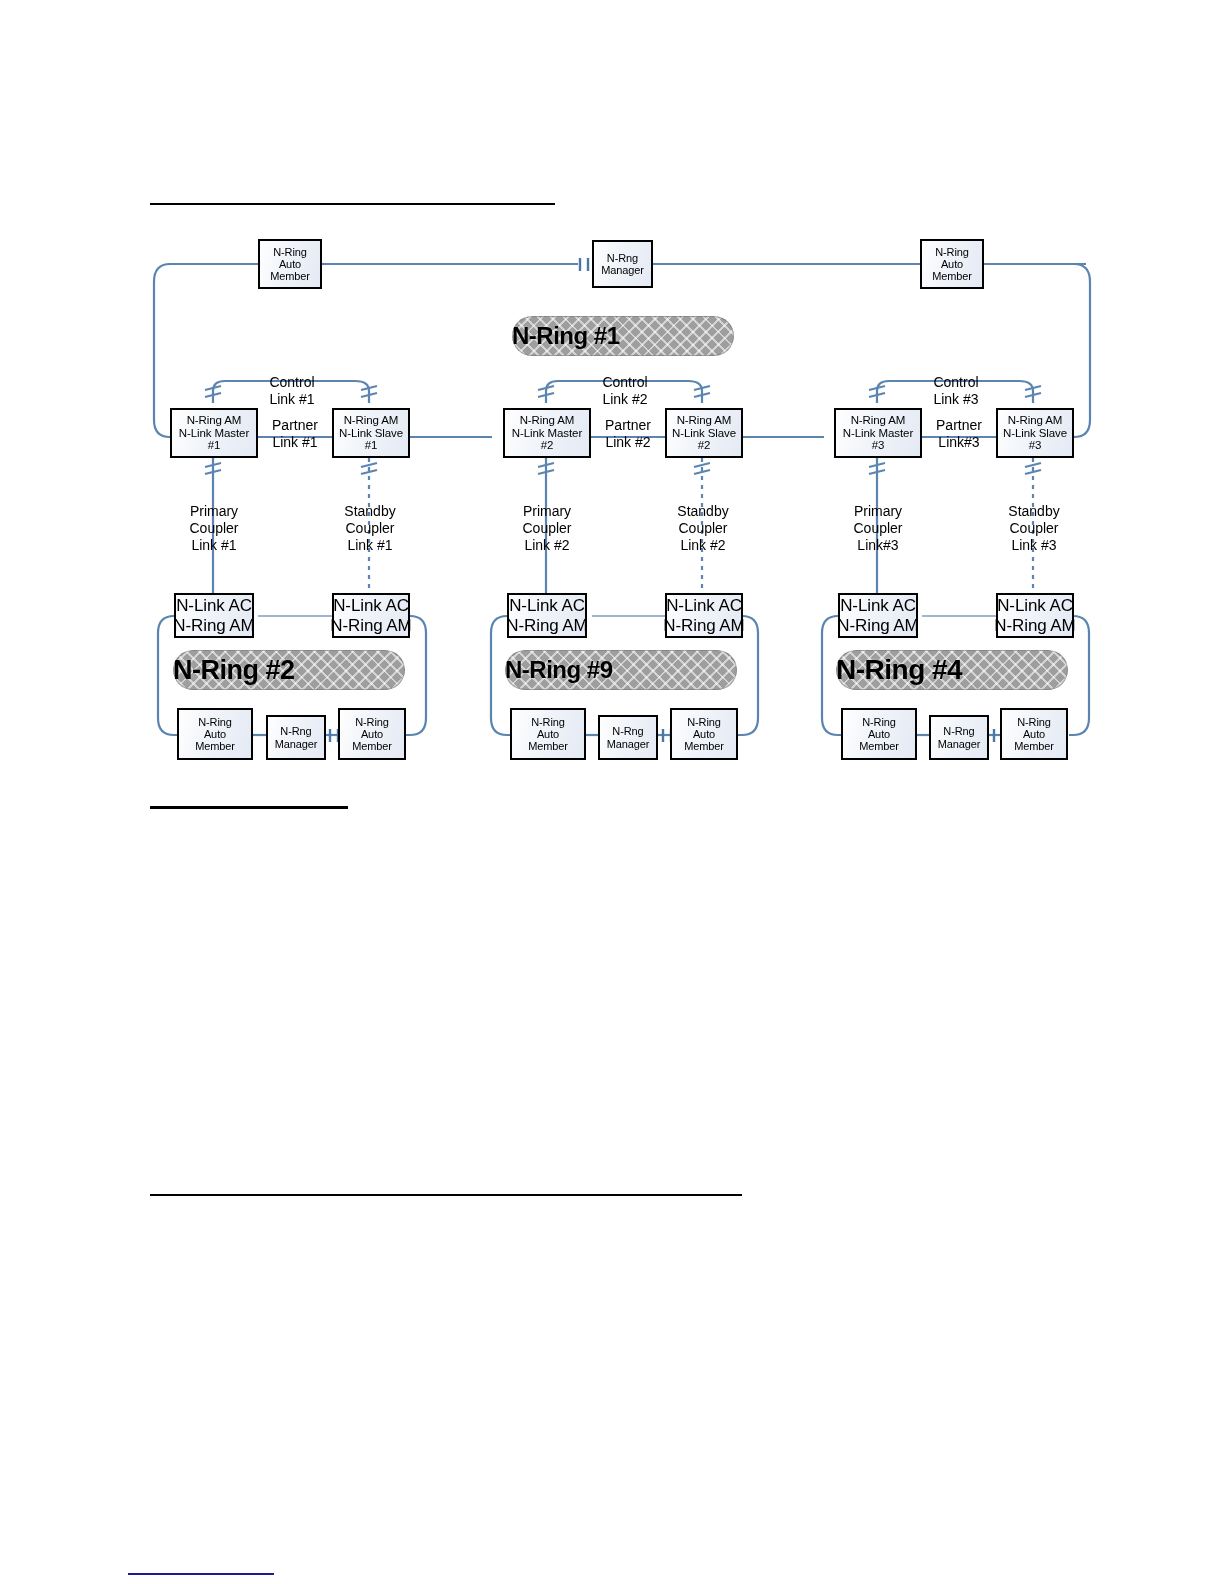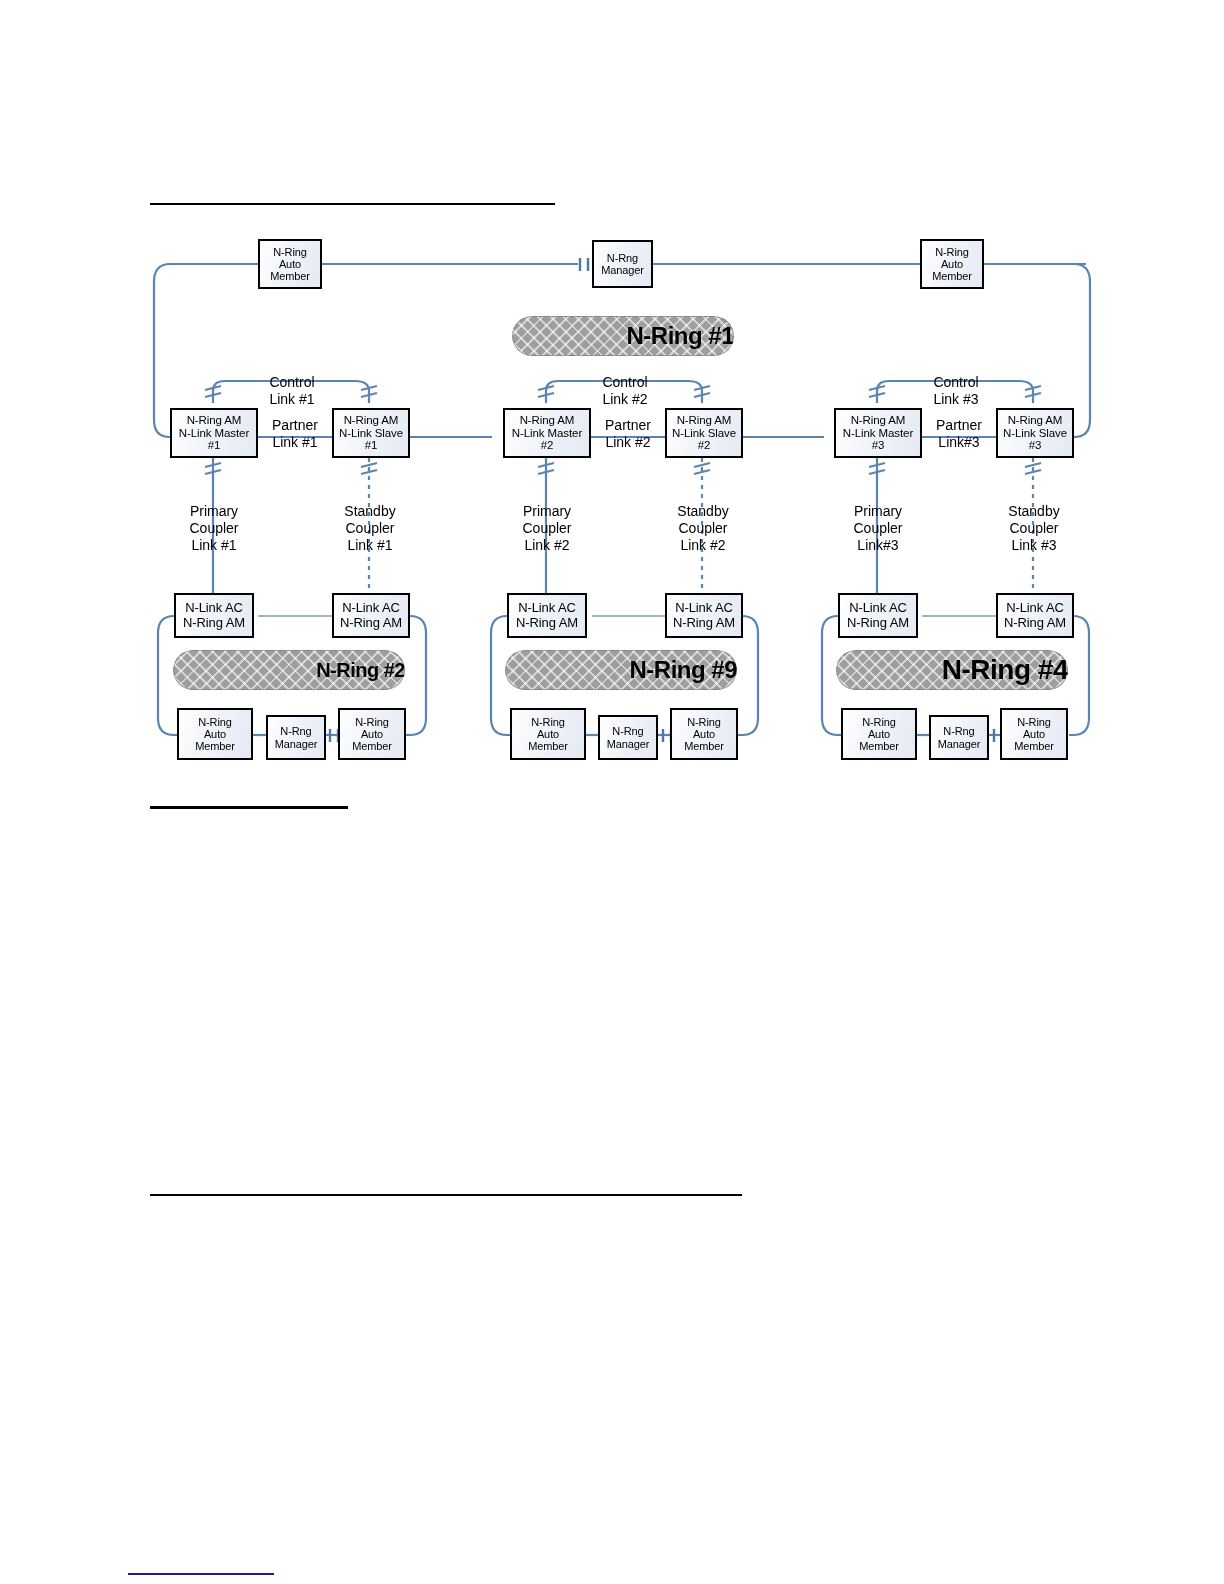--- a/index.html
+++ b/index.html
@@ -21,26 +21,26 @@
   .node{position:absolute;box-sizing:border-box;
         border:2px solid #000000;
         background:linear-gradient(105deg,#ffffff 0%,#f2f5fa 38%,#e4eaf4 100%);
         color:#000000;
         display:flex;flex-direction:column;align-items:center;justify-content:center;
         line-height:1.12;text-align:center;letter-spacing:-0.1px;}
   .node span{display:block;white-space:nowrap;}
 
   .n-top   {font-size:11px;}
   .n-mid   {font-size:11.5px;}
-  .n-ac    {font-size:13px;}
+  .n-ac    {font-size:17px;}
   .n-bot   {font-size:11px;}
 
   
   .ring{position:absolute;box-sizing:border-box;border-radius:999px;overflow:hidden;
-        display:flex;align-items:center;justify-content:flex-end;
+        display:flex;align-items:center;justify-content:flex-start;
         background-color:#9e9e9e;
         background-image:
           repeating-linear-gradient(45deg,  rgba(255,255,255,.55) 0 2px, rgba(255,255,255,0) 2px 9px),
           repeating-linear-gradient(-45deg, rgba(255,255,255,.55) 0 2px, rgba(255,255,255,0) 2px 9px);
         box-shadow:inset 0 0 0 1px rgba(120,120,120,.6);}
   .ring .ring-label{font-weight:bold;color:#000000;letter-spacing:-0.5px;
                     text-shadow:0 0 3px rgba(255,255,255,.35);}
 
   
   .lbl{position:absolute;font-size:14px;color:#000000;line-height:1.22;
@@ -207,21 +207,21 @@
     <div class="node n-ac" style="left:174px;top:593px;width:80px;height:45px;">
       <span>N-Link AC</span>
       <span>N-Ring AM</span>
     </div>
     <div class="node n-ac" style="left:332px;top:593px;width:78px;height:45px;">
       <span>N-Link AC</span>
       <span>N-Ring AM</span>
     </div>
 
     <div class="ring" style="left:173px;top:650px;width:232px;height:40px;">
-      <span class="ring-label" style="font-size:20px;">N-Ring #2</span>
+      <span class="ring-label" style="font-size:27px;">N-Ring #2</span>
     </div>
 
     <div class="node n-bot" style="left:177px;top:708px;width:76px;height:52px;">
       <span>N-Ring</span>
       <span>Auto</span>
       <span>Member</span>
     </div>
     <div class="node n-bot" style="left:266px;top:715px;width:60px;height:45px;">
       <span>N-Rng</span>
       <span>Manager</span>

